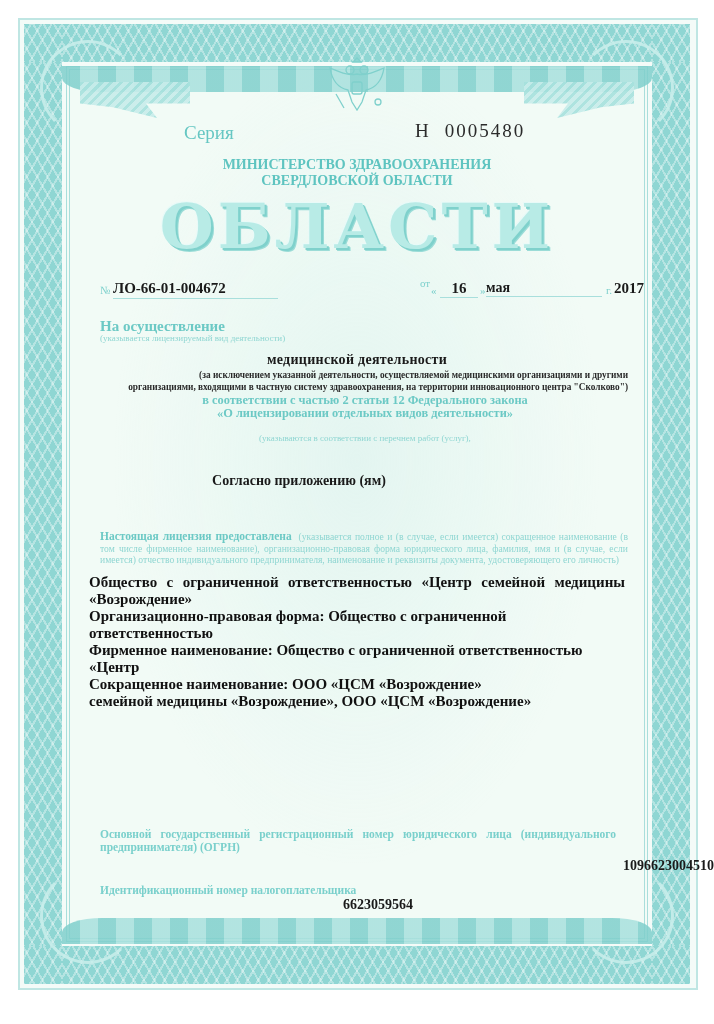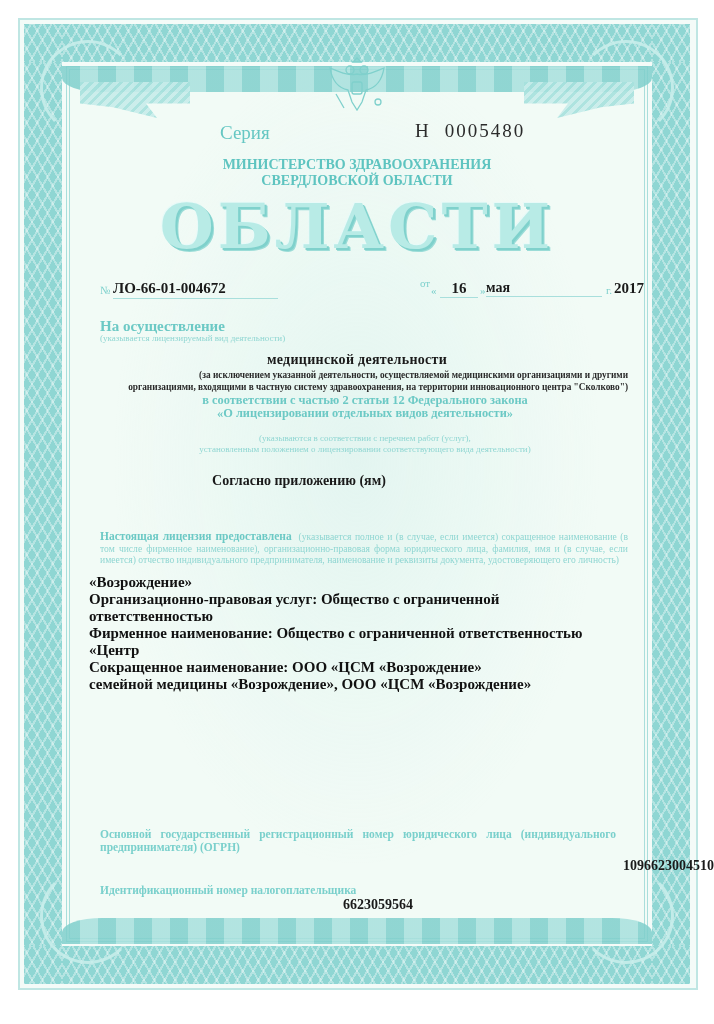--- a/index.html
+++ b/index.html
@@ -64,21 +64,21 @@
   .corner.tl { left:40px; top:40px; border-right-color:transparent; border-bottom-color:transparent; }
   .corner.tr { right:40px; top:40px; border-left-color:transparent; border-bottom-color:transparent; }
   .corner.bl { left:40px; bottom:60px; border-right-color:transparent; border-top-color:transparent; }
   .corner.br { right:40px; bottom:60px; border-left-color:transparent; border-top-color:transparent; }
 
   .emblem {
     position:absolute; left:322px; top:50px; width:70px; height:70px;
   }
   .abs { position:absolute; }
 
-  .series-label { left:184px; top:122px; font-size:19px; color:#66c7c3;margin-left:36px; }
+  .series-label { left:184px; top:122px; font-size:19px; color:#66c7c3; }
   .series-value { left:415px; top:120px; font-size:19px; letter-spacing:2px; color:#2b2b2b; }
   .series-value span.gap { display:inline-block; width:14px; }
 
   .ministry {
     left:0; width:714px; text-align:center; top:157px;
     font-size:14px; font-weight:bold; line-height:16px; color:#5ec4c0;
   }
   .big-title {
     left:0; width:714px; text-align:center; top:192px;
     font-size:62px; font-weight:bold; letter-spacing:4px;
@@ -202,30 +202,30 @@
   <div>(за исключением указанной деятельности, осуществляемой медицинскими организациями и другими</div>
   <div>организациями, входящими в частную систему здравоохранения, на территории инновационного центра "Сколково")</div>
 </div>
 
 <div class="abs works">
   <div>в соответствии с частью 2  статьи 12  Федерального закона</div>
   <div>«О лицензировании отдельных видов деятельности»</div>
 </div>
 <div class="abs works-hint">
   <div>(указываются в соответствии с перечнем работ (услуг),</div>
-  <div>установленным положением о лицензировании соответствующего вида деятельности)</div>
 </div>
 
 <div class="abs annex">Согласно приложению (ям)</div>
 
 <div class="abs granted"><b>Настоящая  лицензия  предоставлена</b>&nbsp; <span>(указывается  полное и  (в случае, если имеется) сокращенное наименование  (в том числе фирменное наименование),  организационно-правовая  форма юридического лица, фамилия,  имя и  (в случае, если имеется)  отчество индивидуального предпринимателя, наименование и реквизиты документа,  удостоверяющего  его  личность)</span></div>
 
 <div class="abs org">
+  <span class="justify">Общество с ограниченной ответственностью «Центр семейной медицины</span>
   <div>«Возрождение»</div>
-  <div>Организационно-правовая услуг: Общество с ограниченной ответственностью</div>
+  <div>Организационно-правовая форма: Общество с ограниченной ответственностью</div>
   <div>Фирменное наименование: Общество с ограниченной ответственностью «Центр</div>
   <div>Сокращенное наименование: ООО «ЦСМ «Возрождение»</div>
   <div>семейной медицины «Возрождение», ООО «ЦСМ «Возрождение»</div>
 </div>
 
 <div class="abs ogrn-label">Основной  государственный  регистрационный  номер юридического лица  (индивидуального предпринимателя)  (ОГРН)</div>
 <div class="abs ogrn-value">1096623004510</div>
 <div class="abs inn-label">Идентификационный  номер  налогоплательщика</div>
 <div class="abs inn-value">6623059564</div>
 

